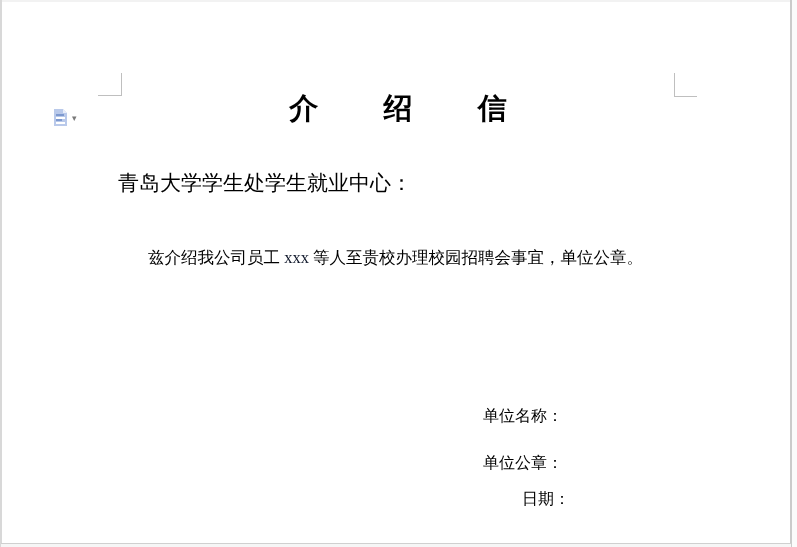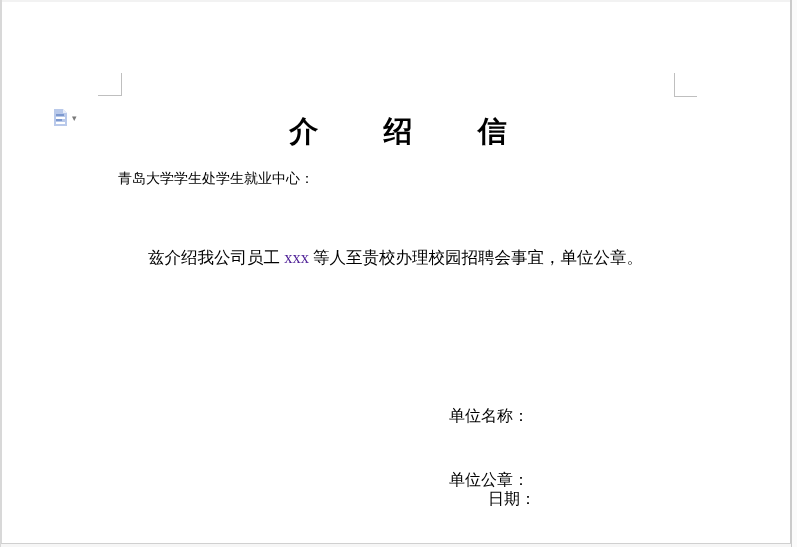--- a/index.html
+++ b/index.html
@@ -50,40 +50,40 @@
   
   .doc-title {
     left: 0; top: 91px; width: 797px;
     text-align: center;
     font-size: 29px; font-weight: bold;
     line-height: 1.2;
     word-spacing: 56px;
     letter-spacing: 1px;
     white-space: pre;
     cursor: text;
-    margin-top: 23px;
   }
   .salutation {
     left: 118px; top: 171px;
-    font-size: 14px; line-height: 1.2;
+    font-size: 21px; line-height: 1.2;
     cursor: text;
   }
   .body-line {
     left: 148px; top: 248px;
     font-size: 16.5px; line-height: 1.2;
     cursor: text;
     white-space: pre;
   }
-  .body-line .emp-name { color: #4c1d95; }
+  .body-line .emp-name { color: #0f172a; }
   .sig-line {
     font-size: 16px; line-height: 1.2;
     cursor: text;
+    margin-left: 34px;
   }
   .sig-unit-name { left: 449px; top: 406px; }
-  .sig-unit-seal { left: 449px; top: 470px; }
+  .sig-unit-seal { left: 449px; top: 453px; }
   .sig-date      { left: 488px; top: 489px; }
 </style>
 </head>
 <body>
 
 <div class="abs page" style="left:0;top:0;width:797px;height:547px;background:#fff;"></div>
 
 <div class="abs edge-top"></div>
 <div class="abs edge-left"></div>
 <div class="abs edge-right-track"></div>

